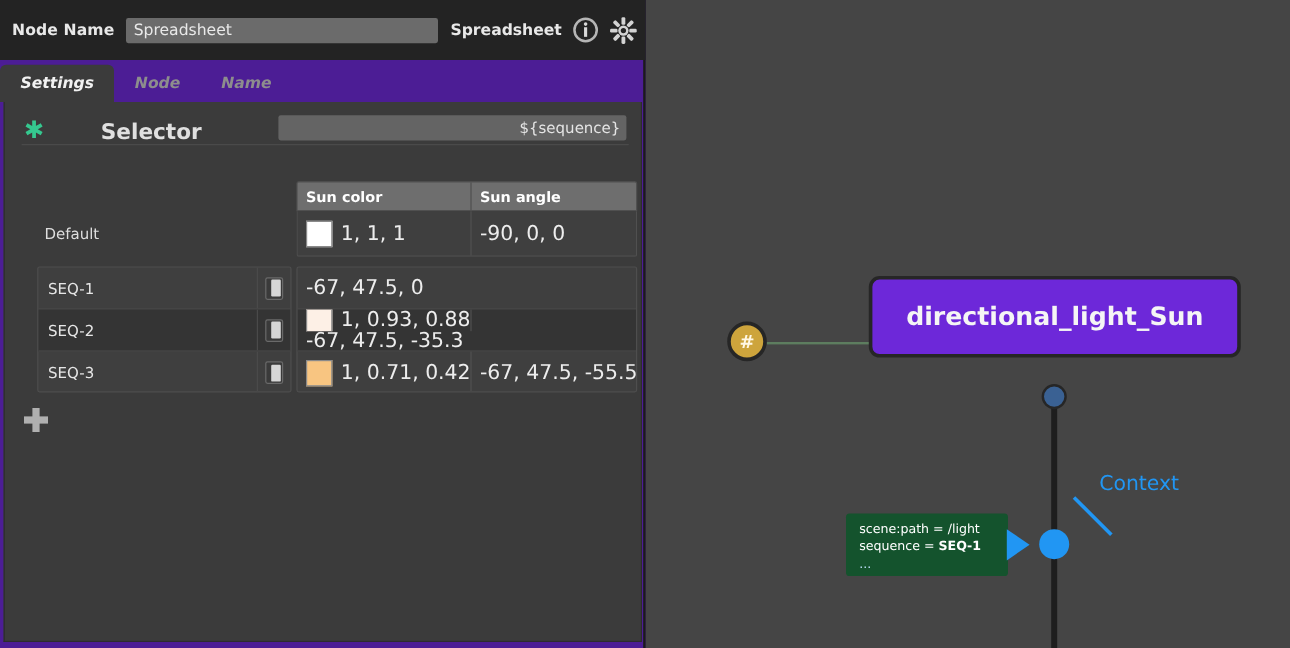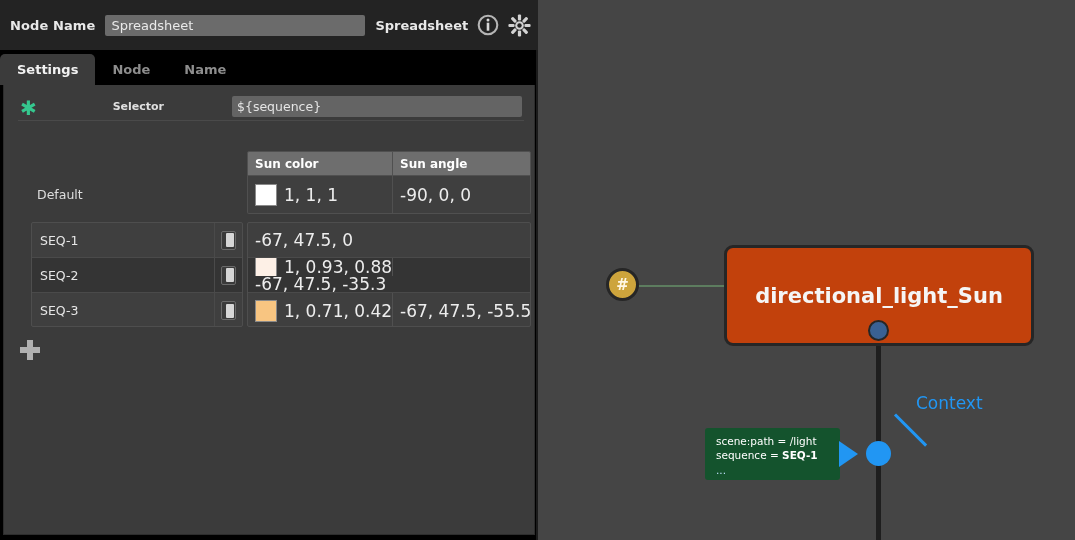--- a/index.html
+++ b/index.html
@@ -10,21 +10,21 @@
     font-family: "DejaVu Sans", "Liberation Sans", sans-serif;
     overflow: hidden;
   }
 
   #root { position: relative; width: 1075px; height: 540px; background: #454545; }
 
   
   #panel {
     position: absolute; left: 0; top: 0;
     width: 538px; height: 540px;
-    background: #000000;
+    background: #4c1d95;
     border-right: 2px solid #1b1b1b;
   }
 
   
   #panel-header {
     position: absolute; left: 0; top: 0; width: 538px; height: 50px;
     display: flex; align-items: center; padding-left: 10px;
     background: #232323;
   }
   .hdr-label {
@@ -42,21 +42,21 @@
   }
   #node-type-label {
     margin-left: 10px; color: #e8e8e8; font-size: 13px; font-weight: bold;
     white-space: nowrap;
   }
   .hdr-icon { margin-left: 9px; display: flex; align-items: center; cursor: pointer; }
 
   
   #tabs {
     position: absolute; left: 0; top: 54px; width: 538px; height: 31px;
-    display: flex; align-items: flex-end;
+    display: flex; align-items: flex-end; font-style: italic;
   }
   .tab {
     height: 31px; padding: 0 17px;
     display: flex; align-items: center;
     font-size: 13px; color: #8d8d8d; font-weight: bold;
     border-radius: 5px 5px 0 0;
     cursor: pointer; white-space: nowrap;
   }
   .tab.active { background: #3b3b3b; color: #f2f2f2; }
 
@@ -75,29 +75,29 @@
     display: flex; align-items: center;
   }
   #asterisk-icon {
     position: absolute; left: 16px; top: 6px;
     width: 14px; height: 14px;
     color: #35c88f; font-size: 20px; line-height: 14px;
     text-align: center;
   }
   #selector-label {
     position: absolute; left: 80px; top: 5px; width: 80px;
-    text-align: right; color: #e0e0e0; font-size: 11px; font-weight: bold;
+    text-align: right; color: #e0e0e0; font-size: 18px; font-weight: bold;
   }
   #selector-input {
     position: absolute; left: 228px; top: 1px;
     width: 290px; height: 21px;
     background: #646464; border: none; border-radius: 2px;
     color: #e5e5e5; font-size: 12.5px;
     font-family: "DejaVu Sans", "Liberation Sans", sans-serif;
-    padding: 0 5px; outline: none;
+    padding: 0 5px; outline: none; text-align: right;
   }
   #selector-divider {
     position: absolute; left: 14px; top: 35px; width: 506px; height: 1px;
     background: #4a4a4a;
   }
 
   
   #sheet { position: absolute; left: 0; top: 55px; width: 532px; }
 
   .sheet-abs { position: absolute; margin-left: 15px; }
@@ -201,23 +201,23 @@
   #graph { position: absolute; left: 538px; top: 0; width: 537px; height: 540px; }
 
   #sequence-title {
     position: absolute; left: 185px; top: 26px;
     color: #f1f1f1; font-size: 24px; font-weight: bold;
     white-space: nowrap;
   }
 
   
   #node-box {
-    position: absolute; left: 186px; top: 245px;
-    width: 310px; height: 101px;
-    background: #c2410c;
+    position: absolute; left: 186px; top: 230px;
+    width: 310px; height: 68px;
+    background: #6d28d9;
     border: 3px solid #262626; border-radius: 9px;
     display: flex; align-items: center; justify-content: center;
   }
   #node-box-label {
     color: #f5f5f5; font-size: 21px; font-weight: bold;
     white-space: nowrap;
   }
 
   
   #hash-badge {

